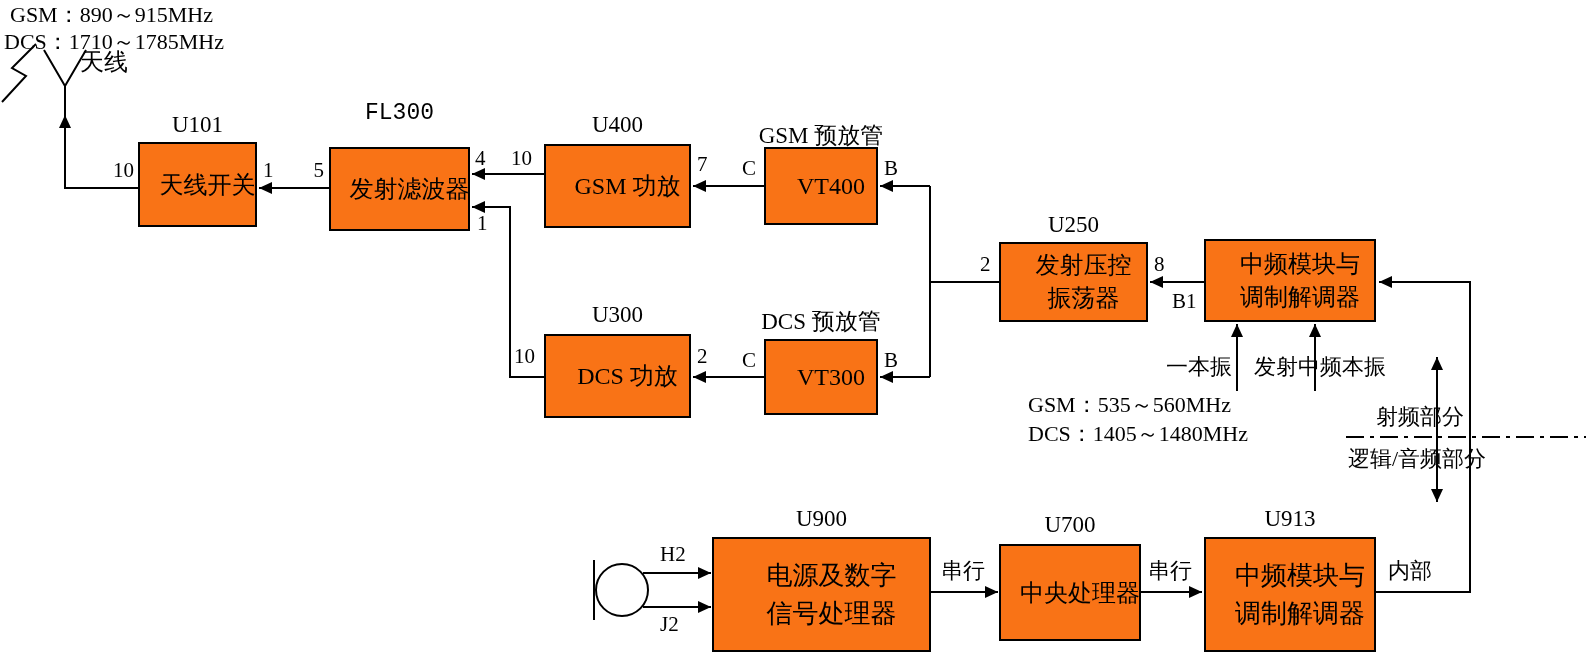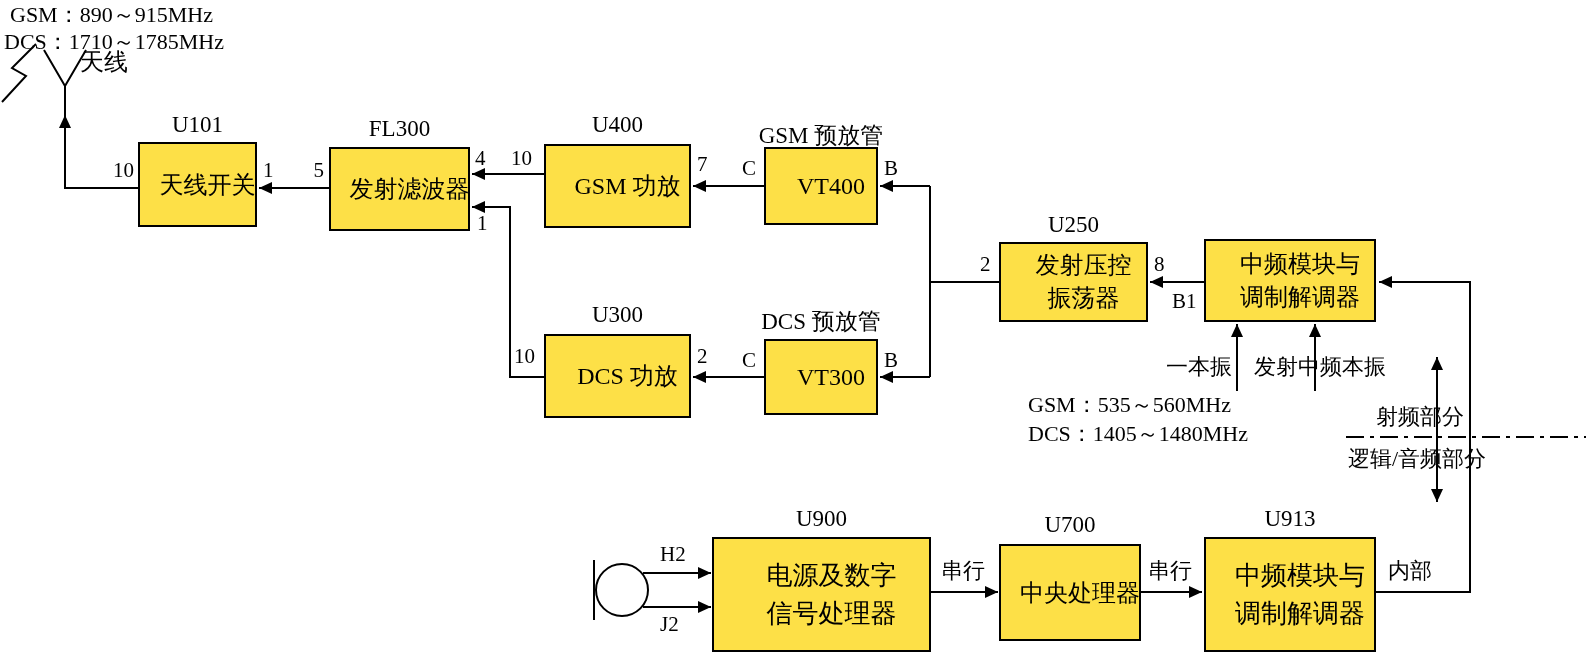--- a/index.html
+++ b/index.html
@@ -1,21 +1,21 @@
 <!DOCTYPE html>
 <html><head>
 <meta charset="utf-8">
 <style>
   * { margin:0; padding:0; box-sizing:border-box; }
   html,body { background:#ffffff; }
   body { font-family:"Liberation Serif","DejaVu Serif",serif; color:#000; }
   .canvas { position:relative; width:1586px; height:656px; background:#fff; overflow:hidden; }
   .canvas > svg { position:absolute; left:0; top:0; }
   .box {
-    position:absolute; border:2px solid #000; background:#fde047;
+    position:absolute; border:2px solid #000; background:#f97316;
     display:flex; flex-direction:column; align-items:center; justify-content:center;
     font-size:24px; text-align:center; white-space:nowrap;padding-left:20px;
   }
   .box.two .ln { line-height:33px; }
   .box.big { font-size:26px; }
   .box.big .ln { line-height:38px; }
   .ref { position:absolute; text-align:center; font-size:23px; white-space:nowrap; }
   .pin { position:absolute; font-size:21px; white-space:nowrap; }
   .pin.r { text-align:right; }
   .ann { position:absolute; font-size:22px; white-space:nowrap; }
@@ -88,21 +88,21 @@
   <div class="ann" style="left:1028px;top:419px;">DCS：1405～1480MHz</div>
 
   <div class="ann" style="left:1376px;top:402px;">射频部分</div>
   <div class="ann" style="left:1348px;top:444px;">逻辑/音频部分</div>
 
   <div class="ann" style="left:941px;top:556px;">串行</div>
   <div class="ann" style="left:1148px;top:556px;">串行</div>
   <div class="ann" style="left:1388px;top:556px;">内部</div>
 
   <div class="ref" style="left:138px;top:112px;width:119px;">U101</div>
-  <div class="ref" style="left:329px;top:116px;width:141px;">FL300</div>
+  <div class="ref" style="left:329px;top:100px;width:141px;font-family:Liberation Mono, monospace;">FL300</div>
   <div class="ref" style="left:544px;top:112px;width:147px;">U400</div>
   <div class="ref" style="left:741px;top:120px;width:160px;">GSM 预放管</div>
   <div class="ref" style="left:544px;top:302px;width:147px;">U300</div>
   <div class="ref" style="left:741px;top:306px;width:160px;">DCS 预放管</div>
   <div class="ref" style="left:999px;top:212px;width:149px;">U250</div>
   <div class="ref" style="left:712px;top:506px;width:219px;">U900</div>
   <div class="ref" style="left:999px;top:512px;width:142px;">U700</div>
   <div class="ref" style="left:1204px;top:506px;width:172px;">U913</div>
 
   <div class="box" style="left:138px;top:142px;width:119px;height:85px;">

